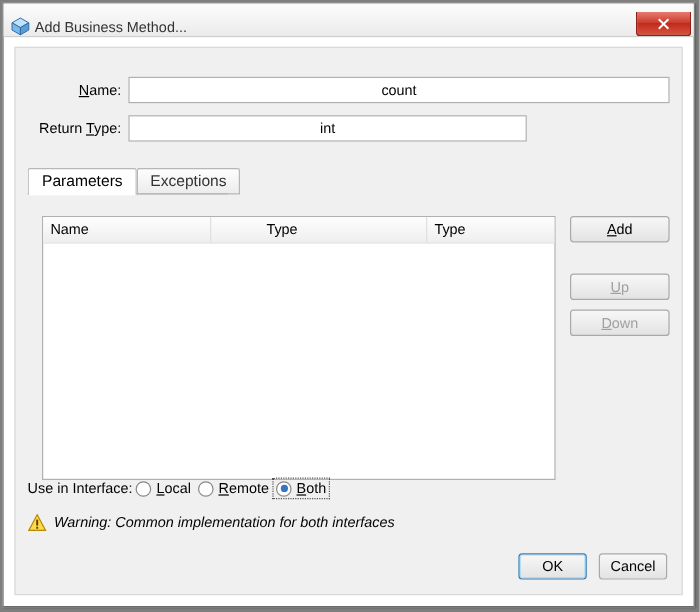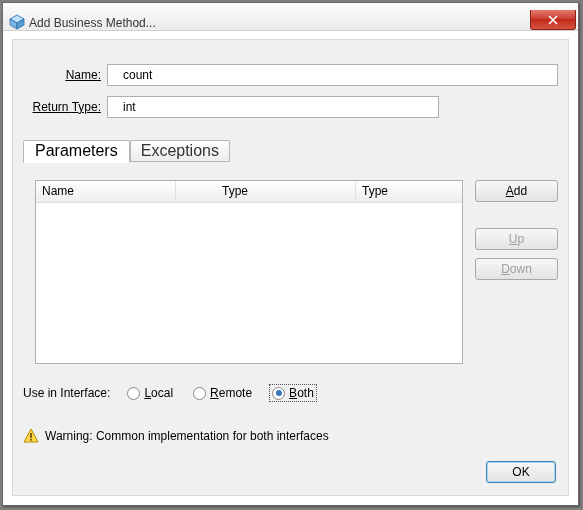--- a/index.html
+++ b/index.html
@@ -43,28 +43,29 @@
     cursor: default;
   }
   .close-btn svg { width: 10px; height:10px; }
   .content-outer {
     position: absolute;
     left: 9px; right: 9px; top: 36px; bottom: 9px;
     border: 1px solid #d9d9d9;
     background: #f0f0f0;
   }
   .form-row { position: absolute; display: flex; align-items: center; }
-  .form-label { text-align: right; color: #000; text-decoration: underline; }
+  .form-label { text-align: right; color: #000; }
   .underline { text-decoration: underline; }
   .text-input {
     height: 22px;
     border: 1px solid #b0b0b0;
     background: #fff;
     padding: 0 15px;
     font: inherit;
+    text-align: center;
   }
   .btn {
     height: 22px;
     border: 1px solid #a9a9a9;
     background: linear-gradient(#f7f7f7,#e3e3e3);
     border-radius: 3px;
     font: inherit;
     color: #000;
     padding: 0;
     text-align: center;
@@ -80,76 +81,76 @@
   .tab {
     display: inline-block;
     height: 22px;
     line-height: 20px;
     padding: 0 10px;
     border: 1px solid #b7b7b7;
     background: linear-gradient(#fefefe,#ececec);
     border-radius: 2px 2px 0 0;
     position: relative;
     color: #000;
-    font-size: 16px;
+    font-size: 13px;
     text-align: center;
   }
   .tab.active {
     background: #fff;
     border-bottom: 1px solid #fff;
     z-index: 2;
     padding: 0 11px;
     height: 23px;
     margin-top: -1px;
   }
   .tab.inactive { color: #333; }
   .tabline {
     position: absolute;
     left: 10px; right: 378px; top: 121px;
     height: 1px; background: #b7b7b7;
   }
   
   .table-box {
     position: absolute;
     left: 22px; top: 140px;
-    width: 428px; height: 184px;
+    width: 428px; height: 220px;
     border: 1px solid #b0b0b0;
     background: #fff;
   }
   .table-header {
     height: 22px;
     background: linear-gradient(#fefefe,#eeeeee);
     display: flex;
     border-bottom: 1px solid #e0e0e0;
   }
   .th {
     border-right: 1px solid #e0e0e0;
     padding: 3px 6px;
     color: #000;
     font-size: 12px;
   }
   .btn-col { position: absolute; left: 462px; top: 140px; width: 83px; }
   .btn-col .btn { display: block; width: 83px; margin-bottom: 8px; }
   .btn-col .gap { height: 18px; }
   
-  .iface-row { position: absolute; left: 10px; top: 344px; display:flex; align-items:center; gap: 14px;}
+  .iface-row { position: absolute; left: 10px; top: 358px; display:flex; align-items:center; gap: 0;}
   .radio-wrap { display:inline-flex; align-items:center; gap:4px; border:1px dotted transparent; padding:1px 2px;}
   .radio-wrap.focused { border:1px dotted #555; }
   .radio-dot {
     width:13px; height:13px; border-radius:50%;
     border:1px solid #888; background:#fff;
     display:inline-flex; align-items:center; justify-content:center;
   }
   .radio-dot.checked::after { content:""; width:6px;height:6px;border-radius:50%; background:#3676c4; display:block;}
   
-  .warn-row { position: absolute; left: 10px; top: 388px; display:flex; align-items:center; gap:6px; color:#000;}
+  .warn-row { position: absolute; left: 10px; top: 388px; display:flex; gap:6px; color:#000;font-style:italic;}
   .warn-icon { width:16px; height:16px; }
   
   .bottom-bar { position:absolute; right:12px; bottom:12px; display:flex; gap:10px;}
-  .bottom-bar .btn { width:70px; }
+  .bottom-bar .btn { width:57px; }
   
 </style>
 </head>
 <body>
 
 <div class="window">
   <div class="titlebar">
     <span class="icon">
       <svg viewBox="0 0 16 16">
           <polygon points="8,1 15,5 8,9 1,5" fill="#bfe3ff" stroke="#2a6aa8" stroke-width="0.8"></polygon>
@@ -220,16 +221,17 @@
             <polygon points="8,1 15,14 1,14" fill="#ffd94a" stroke="#b58900" stroke-width="1"></polygon>
             <rect x="7.2" y="5" width="1.6" height="5" fill="#5a4000"></rect>
             <rect x="7.2" y="11" width="1.6" height="1.6" fill="#5a4000"></rect>
           </svg>
       </span>
       <span>Warning: Common implementation for both interfaces</span>
     </div>
 
     <div class="bottom-bar">
       <button class="btn primary">OK</button>
+      <button class="btn">Cancel</button>
     </div>
 
   </div>
 </div>
 
 </body></html>

